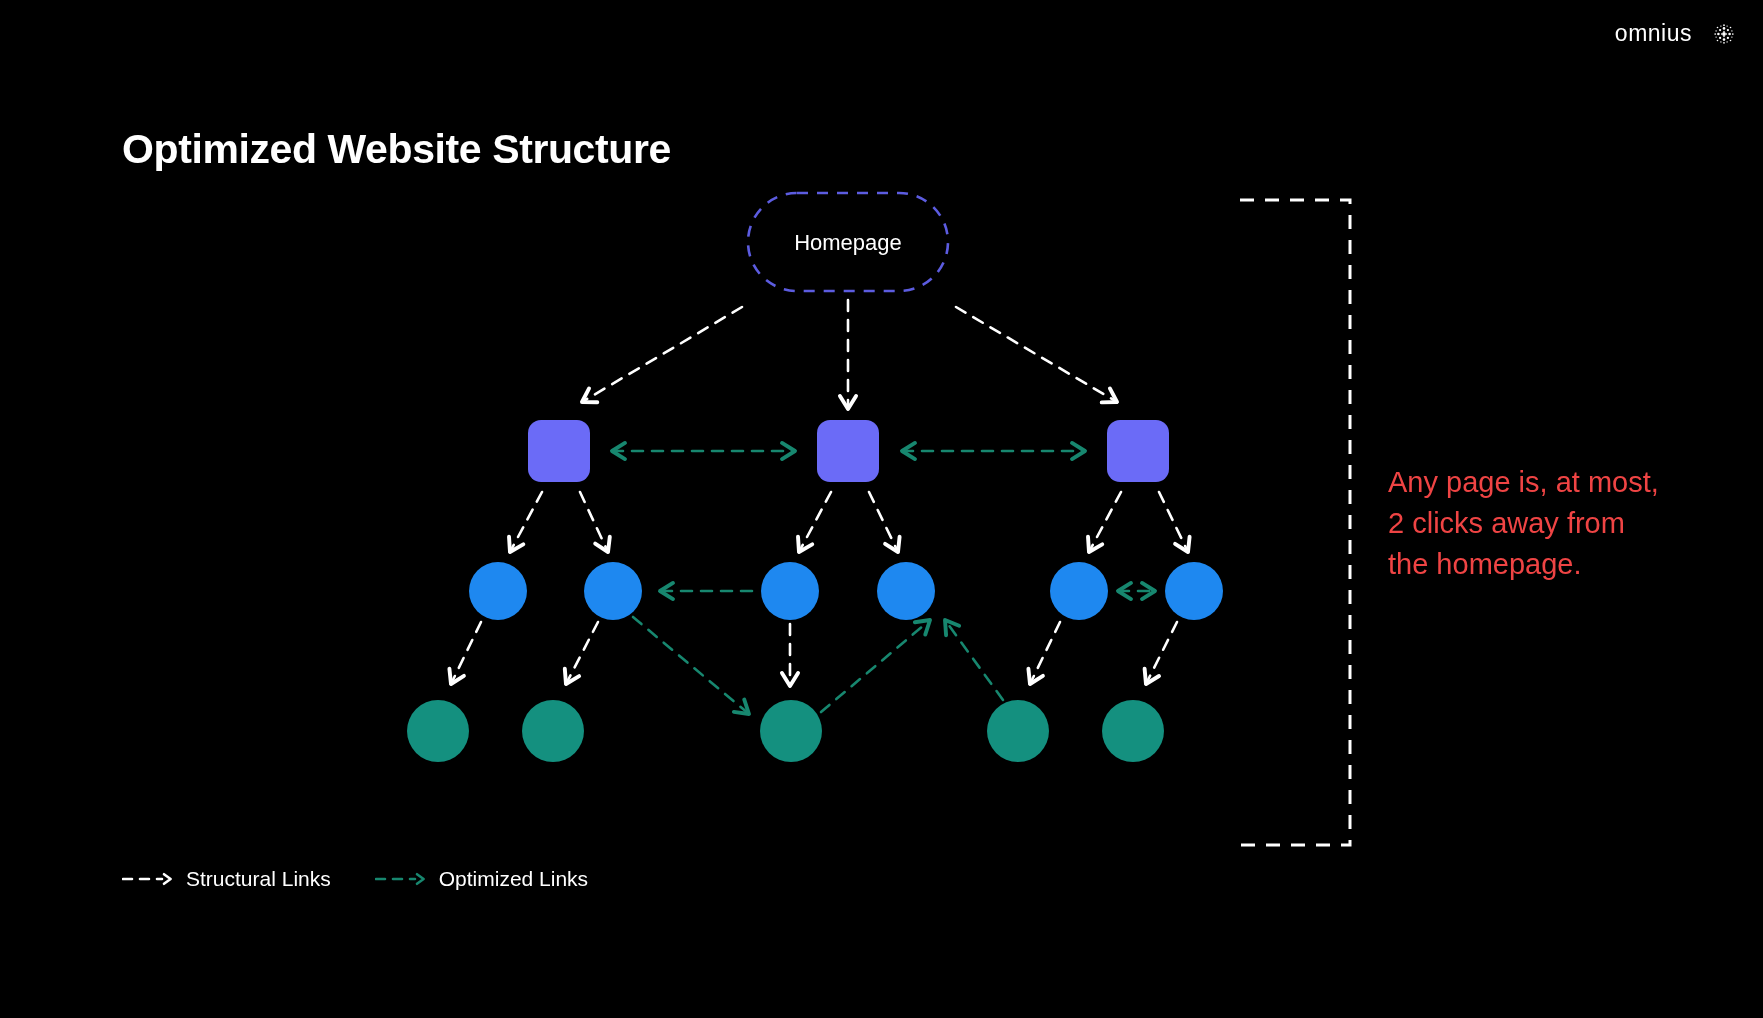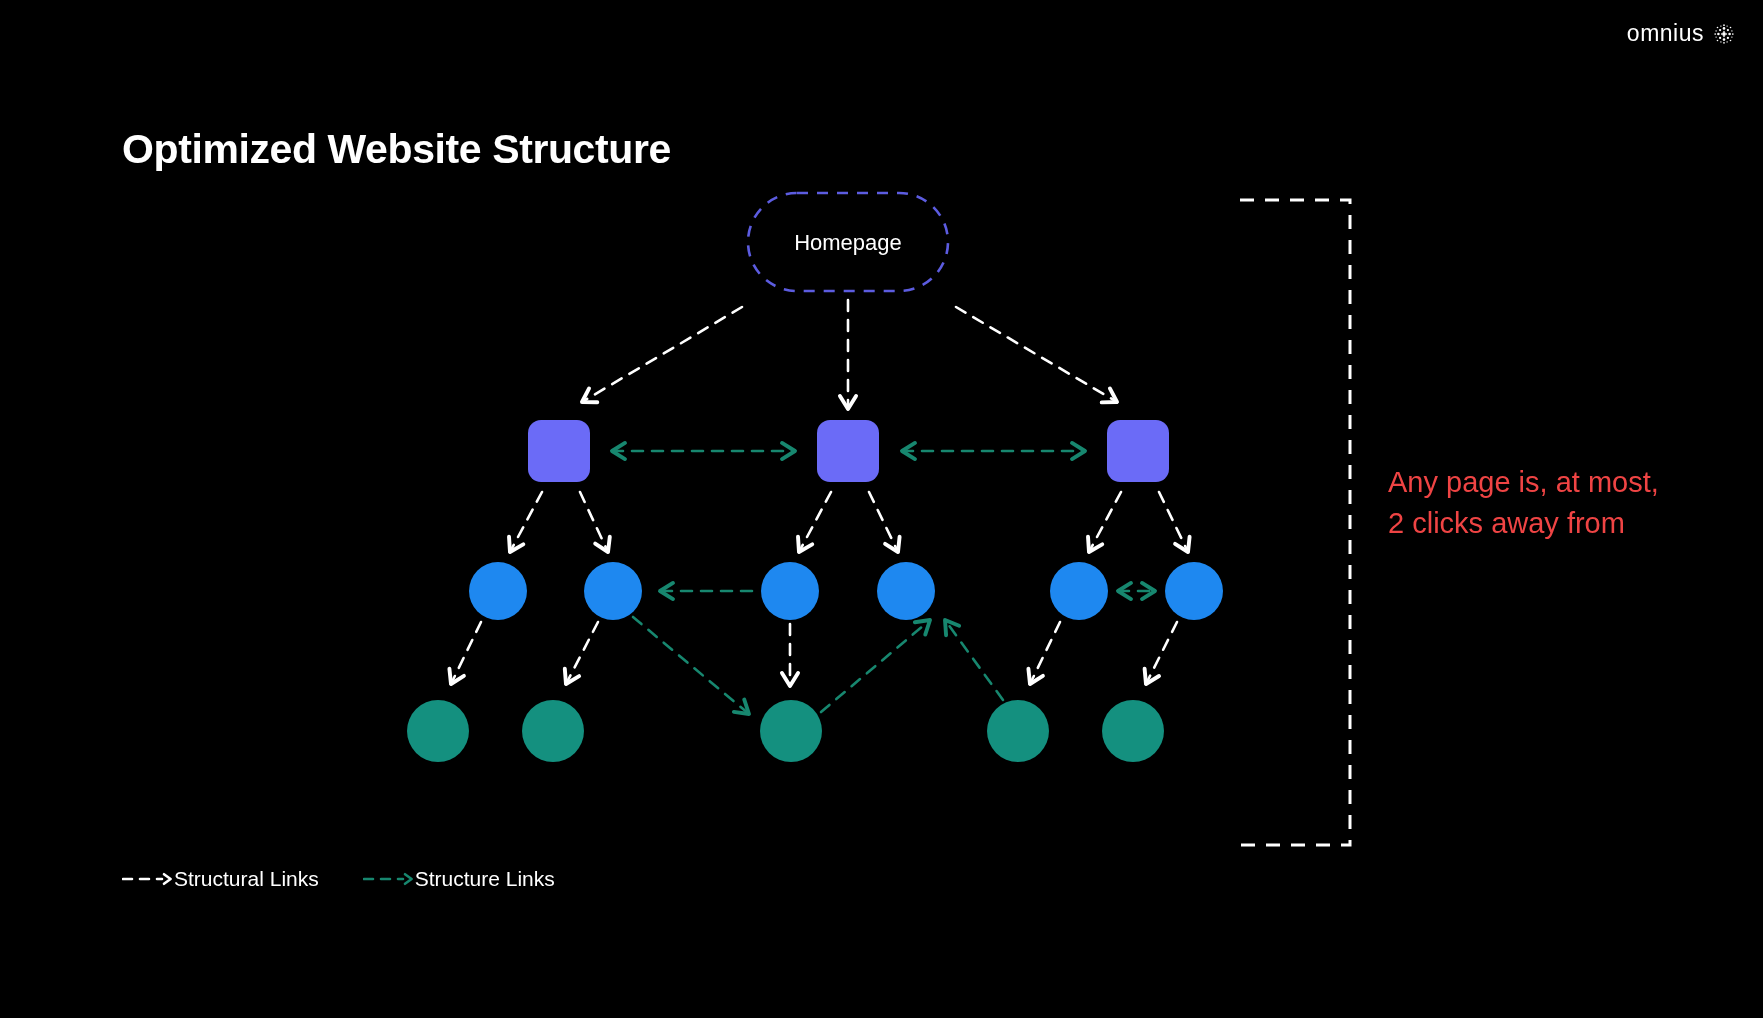--- a/index.html
+++ b/index.html
@@ -21,21 +21,21 @@
     background: #000000;
   }
 
   
   .brand {
     position: absolute;
     top: 22px;
     right: 28px;
     display: flex;
     align-items: flex-end;
-    gap: 9px;
+    gap: 21px;
   }
   .brand-word {
     font-size: 23px;
     letter-spacing: 0.5px;
     color: #ffffff;
     font-weight: 400;
     line-height: 1;
   }
   .brand-mark { display: block; }
 
@@ -82,20 +82,21 @@
     position: absolute;
     left: 122px;
     top: 868px;
     display: flex;
     align-items: center;
     gap: 44px;
   }
   .legend-item {
     display: flex;
     align-items: center;
+    gap: 12px;
   }
   .legend-text {
     font-size: 21px;
     color: #ffffff;
     line-height: 1;
   }
 </style>
 </head>
 <body>
 
@@ -219,32 +220,33 @@
       <circle cx="553" cy="731" r="31"></circle>
       <circle cx="791" cy="731" r="31"></circle>
       <circle cx="1018" cy="731" r="31"></circle>
       <circle cx="1133" cy="731" r="31"></circle>
     </g>
   </svg>
 
   <div class="annotation">
     <div>Any page is, at most,</div>
     <div>2 clicks away from</div>
+    <div>the homepage.</div>
   </div>
 
   <div class="legend">
     <div class="legend-item">
       <svg width="52" height="14" viewBox="0 0 52 14">
         <line x1="1" y1="7" x2="40" y2="7" stroke="#ffffff" stroke-width="2.6" stroke-dasharray="9 8" stroke-linecap="round"></line>
         <path d="M42,2.2 L48.6,7 L42,11.8" fill="none" stroke="#ffffff" stroke-width="2.6" stroke-linecap="round" stroke-linejoin="round"></path>
       </svg>
       <span class="legend-text">Structural Links</span>
     </div>
     <div class="legend-item">
       <svg width="52" height="14" viewBox="0 0 52 14">
         <line x1="1" y1="7" x2="40" y2="7" stroke="#17876f" stroke-width="2.6" stroke-dasharray="9 8" stroke-linecap="round"></line>
         <path d="M42,2.2 L48.6,7 L42,11.8" fill="none" stroke="#17876f" stroke-width="2.6" stroke-linecap="round" stroke-linejoin="round"></path>
       </svg>
-      <span class="legend-text">Structure Links</span>
+      <span class="legend-text">Optimized Links</span>
     </div>
   </div>
 
 </div>
 
 </body></html>

